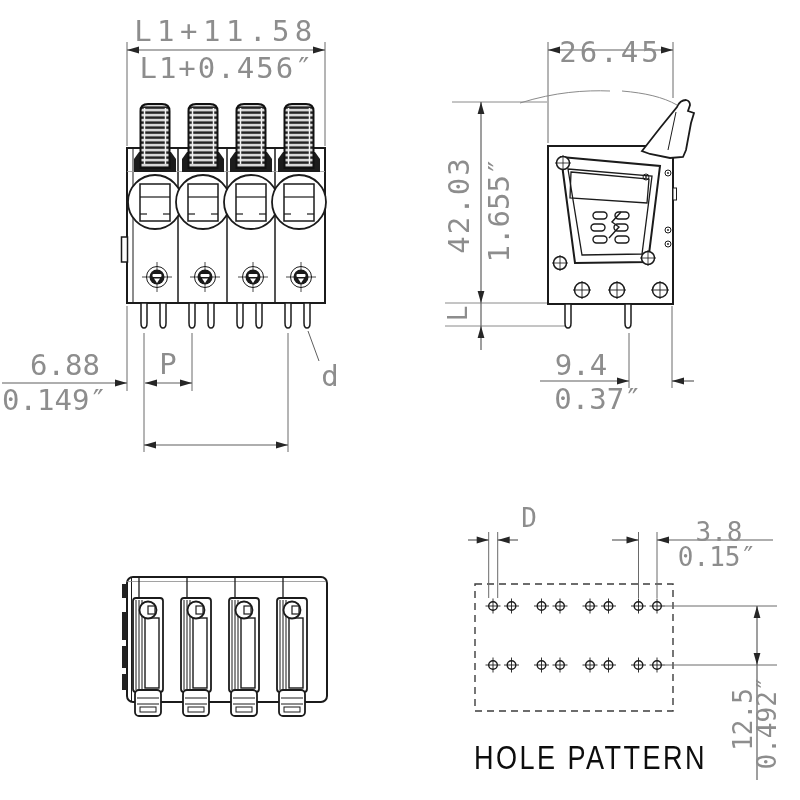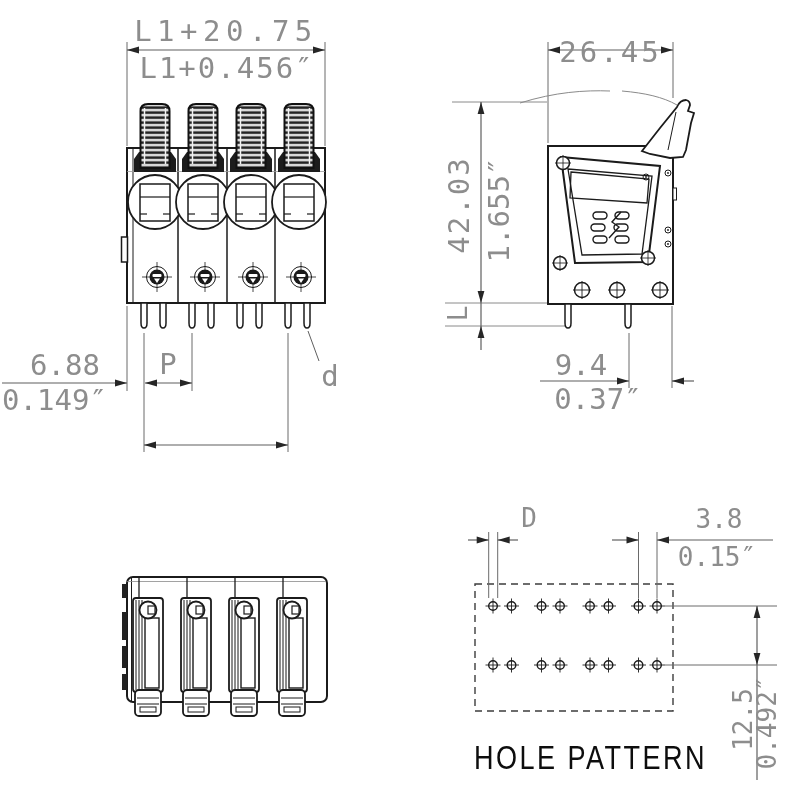--- a/index.html
+++ b/index.html
@@ -361,34 +361,34 @@
     </g>
 
     <line x1="664" y1="606" x2="777" y2="606" stroke="#6a6a6a" stroke-width="1"></line>
     <line x1="664" y1="665" x2="777" y2="665" stroke="#6a6a6a" stroke-width="1"></line>
     <line x1="757" y1="606" x2="757" y2="780" stroke="#5f5f5f" stroke-width="1.2"></line>
     <use href="#arw" transform="translate(757,606) rotate(-90)"></use>
     <use href="#arw" transform="translate(757,665) rotate(90)"></use>
   </g>
 </svg>
 
-  <div class="dim ls5" style="left:127px;top:16px;width:198px">L1+20.75</div>
+  <div class="dim ls5" style="left:127px;top:16px;width:198px">L1+11.58</div>
   <div class="dim ls2" style="left:127px;top:53px;width:200px">L1+0.456″</div>
   <div class="dim" style="left:15px;top:350px;width:100px">6.88</div>
   <div class="dim" style="left:2px;top:385px;width:105px">0.149″</div>
   <div class="dim" style="left:145px;top:349px;width:46px">P</div>
   <div class="dim" style="left:315px;top:361px;width:30px">d</div>
 
   <div class="dim ls3" style="left:548px;top:16px;width:125px">26.45</div>
   <div class="dim rot ls2" style="left:399px;top:190px;width:120px">42.03</div>
   <div class="dim rot" style="left:434px;top:195px;width:130px">1.655″</div>
   <div class="dim rot sm" style="left:443px;top:300px;width:30px">L</div>
   <div class="dim" style="left:531px;top:350px;width:100px">9.4</div>
   <div class="dim" style="left:548px;top:384px;width:100px">0.37″</div>
 
   <div class="dim sm" style="left:509px;top:505px;width:40px">D</div>
-  <div class="dim sm" style="left:679px;top:506px;width:80px">3.8</div>
+  <div class="dim sm" style="left:679px;top:519px;width:80px">3.8</div>
   <div class="dim sm" style="left:667px;top:544px;width:100px">0.15″</div>
   <div class="dim rot sm" style="left:693px;top:706px;width:100px">12.5</div>
   <div class="dim rot sm" style="left:707px;top:709px;width:120px">0.492″</div>
 
   <div id="hp-title">HOLE PATTERN</div>
 </div>
 
 </body></html>

